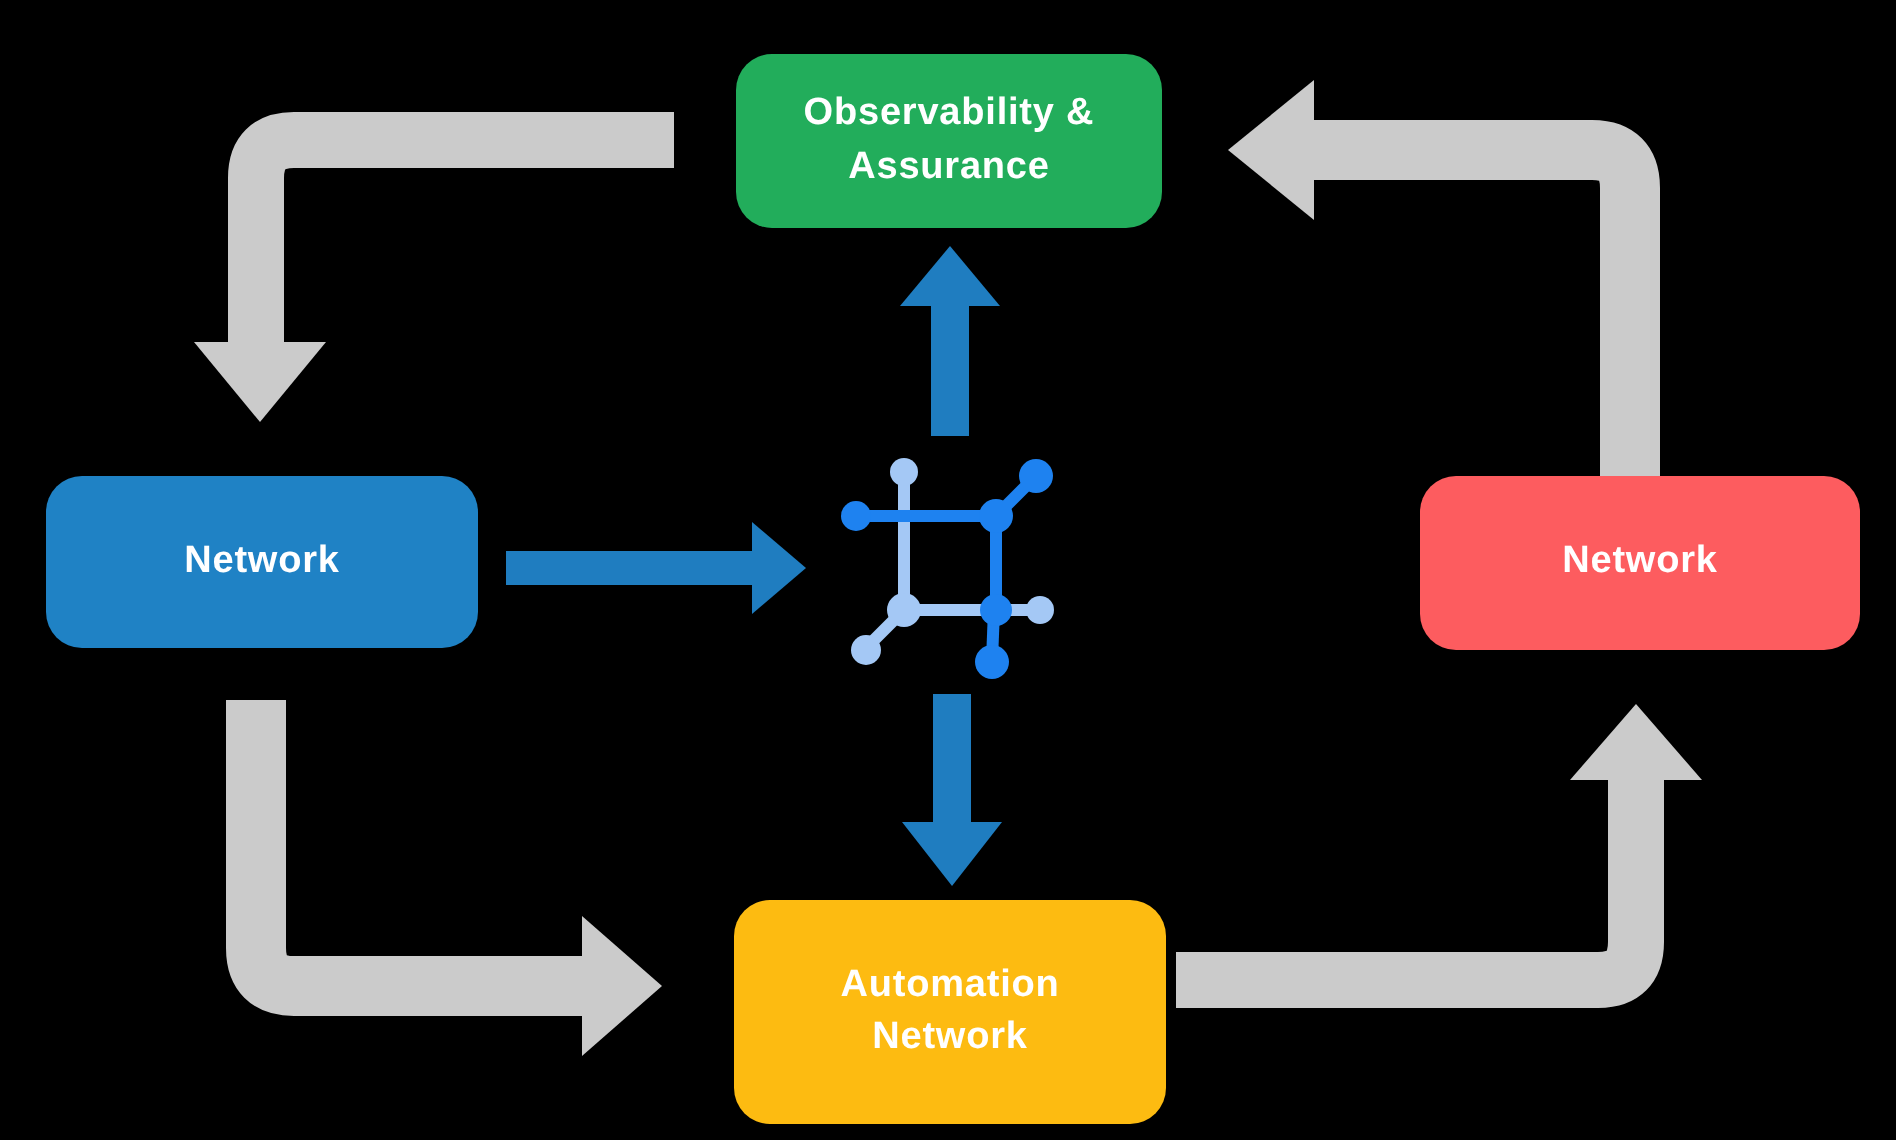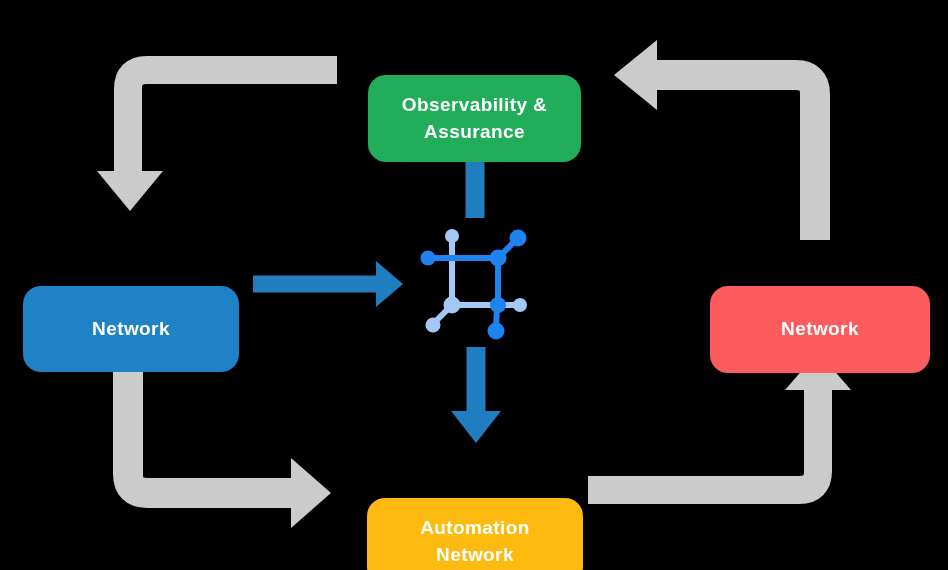--- a/index.html
+++ b/index.html
@@ -15,26 +15,25 @@
     position:absolute;
     border-radius:18px;
     display:flex;flex-direction:column;
     align-items:center;justify-content:center;
     color:#fff;
     font-size:19px;
     font-weight:700;
     letter-spacing:.4px;
     line-height:1.38;
     text-align:center;
-    margin-top:48px;
   }
   .box-green {left:368px;top:27px;width:213px;height:87px;}
   .box-blue  {left:23px;top:238px;width:216px;height:86px;}
   .box-red   {left:710px;top:238px;width:220px;height:87px;}
-  .box-yellow{left:367px;top:450px;width:216px;height:87px;}
+  .box-yellow{left:367px;top:450px;width:216px;height:112px;}
 </style>
 </head>
 <body>
 
 <div class="canvas">
 
   <svg class="diagram-svg" viewBox="0 0 948 570">
 
     <g fill="none" stroke-linecap="butt" stroke="#CBCBCB">
       <path d="M 337 70 H 147 Q 128 70 128 89 V 172" stroke-width="28"></path>

